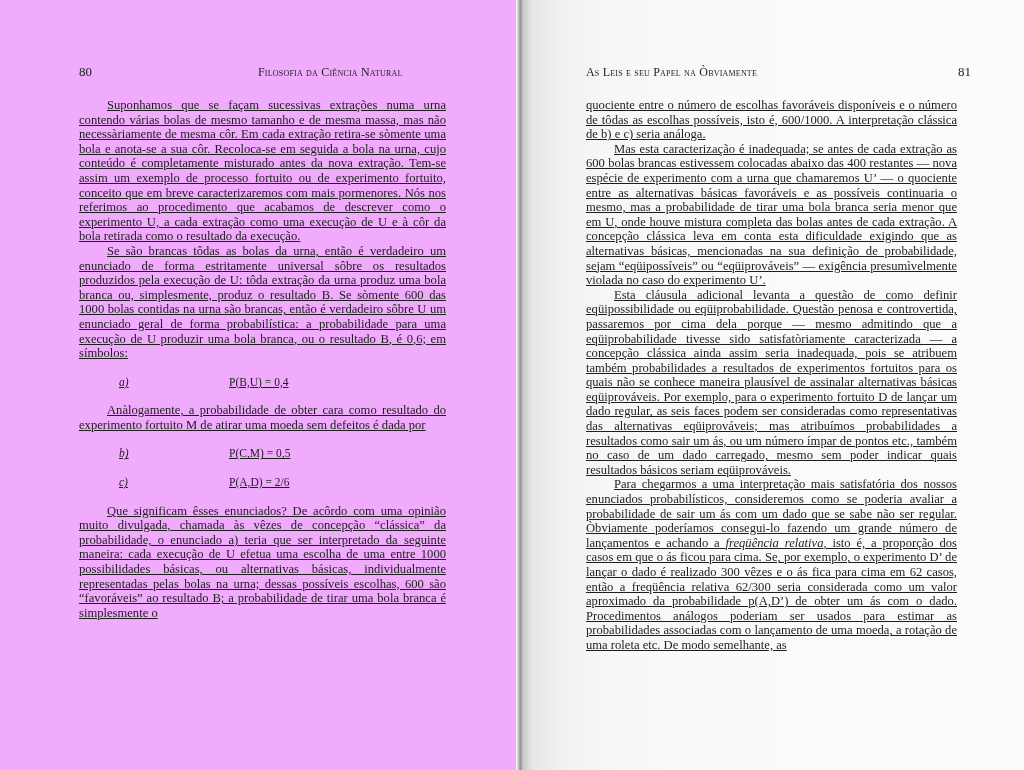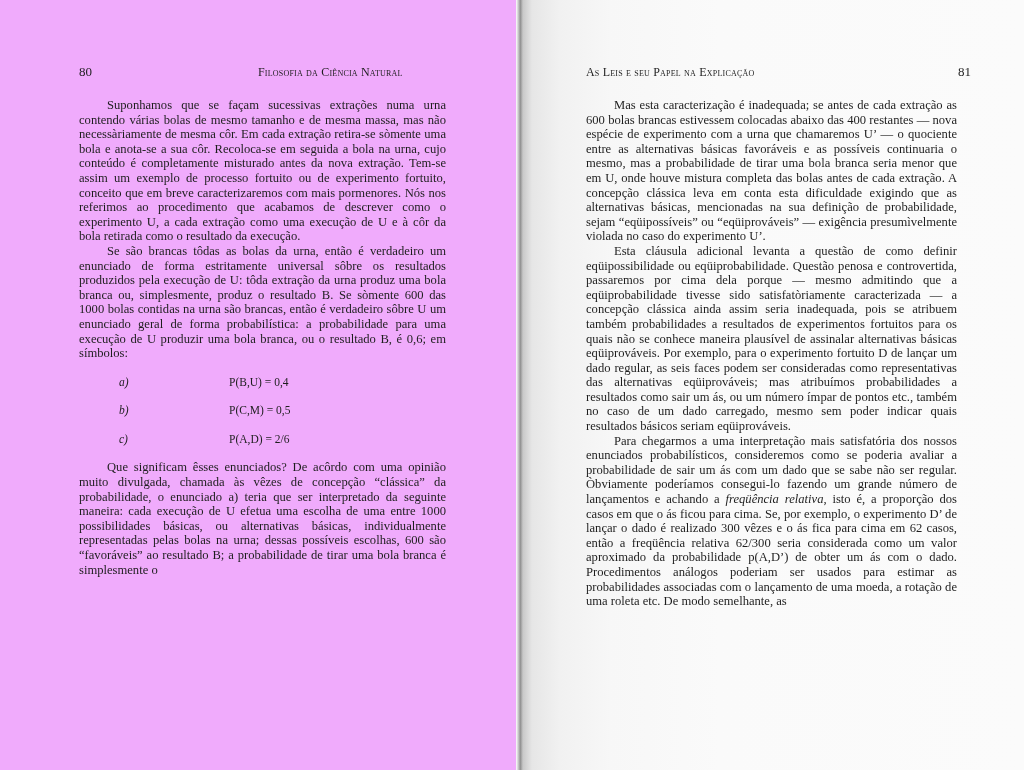--- a/index.html
+++ b/index.html
@@ -54,20 +54,21 @@
     .smallcaps {
       font-variant: small-caps;
     }
     .text-block {
       position: absolute;
       top: 98px;
       font-size: 12.6px;
       line-height: 14.6px;
       text-align: justify;
       hyphens: none;
+      text-decoration: underline;
     }
     .left-block {
       left: 79px;
       width: 367px;
     }
     .right-block {
       left: 586px;
       width: 371px;
     }
     .para {
@@ -101,36 +102,38 @@
   <div class="page-number" style="left:79px;">80</div>
   <div class="running-head smallcaps" style="left:258px;">Filosofia da Ciência Natural</div>
 
   <div class="text-block left-block">
     <p class="para indent">Suponhamos que se façam sucessivas extrações numa urna contendo várias bolas de mesmo tamanho e de mesma massa, mas não necessàriamente de mesma côr. Em cada extração retira-se sòmente uma bola e anota-se a sua côr. Recoloca-se em seguida a bola na urna, cujo conteúdo é completamente misturado antes da nova extração. Tem-se assim um exemplo de processo fortuito ou de experimento fortuito, conceito que em breve caracterizaremos com mais pormenores. Nós nos referimos ao procedimento que acabamos de descrever como o experimento U, a cada extração como uma execução de U e à côr da bola retirada como o resultado da execução.</p>
     <p class="para indent">Se são brancas tôdas as bolas da urna, então é verdadeiro um enunciado de forma estritamente universal sôbre os resultados produzidos pela execução de U: tôda extração da urna produz uma bola branca ou, simplesmente, produz o resultado B. Se sòmente 600 das 1000 bolas contidas na urna são brancas, então é verdadeiro sôbre U um enunciado geral de forma probabilística: a probabilidade para uma execução de U produzir uma bola branca, ou o resultado B, é 0,6; em símbolos:</p>
     <div class="eq">
       <span class="eq-label">a)</span>
       <span class="eq-expr">P(B,U) = 0,4</span>
     </div>
+    <p class="para indent">Anàlogamente, a probabilidade de obter cara como resultado do experimento fortuito M de atirar uma moeda sem defeitos é dada por</p>
     <div class="eq">
       <span class="eq-label">b)</span>
       <span class="eq-expr">P(C,M) = 0,5</span>
     </div>
     <div class="eq">
       <span class="eq-label">c)</span>
       <span class="eq-expr">P(A,D) = 2/6</span>
     </div>
     <p class="para indent">Que significam êsses enunciados? De acôrdo com uma opinião muito divulgada, chamada às vêzes de concepção “clássica” da probabilidade, o enunciado a) teria que ser interpretado da seguinte maneira: cada execução de U efetua uma escolha de uma entre 1000 possibilidades básicas, ou alternativas básicas, individualmente representadas pelas bolas na urna; dessas possíveis escolhas, 600 são “favoráveis” ao resultado B; a probabilidade de tirar uma bola branca é simplesmente o</p>
   </div>
 </div>
 
 <div class="gutter-edge"></div>
 
 <div class="page page-right">
-  <div class="running-head smallcaps" style="left:66px;">As Leis e seu Papel na Explicação</div>
+  <div class="running-head smallcaps" style="left:66px;">As Leis e seu Papel na Òbviamente</div>
   <div class="page-number" style="left:438px;">81</div>
 </div>
 
 <div class="text-block right-block">
+  <p class="para">quociente entre o número de escolhas favoráveis disponíveis e o número de tôdas as escolhas possíveis, isto é, 600/1000. A interpretação clássica de b) e c) seria análoga.</p>
   <p class="para indent">Mas esta caracterização é inadequada; se antes de cada extração as 600 bolas brancas estivessem colocadas abaixo das 400 restantes — nova espécie de experimento com a urna que chamaremos U’ — o quociente entre as alternativas básicas favoráveis e as possíveis continuaria o mesmo, mas a probabilidade de tirar uma bola branca seria menor que em U, onde houve mistura completa das bolas antes de cada extração. A concepção clássica leva em conta esta dificuldade exigindo que as alternativas básicas, mencionadas na sua definição de probabilidade, sejam “eqüipossíveis” ou “eqüiprováveis” — exigência presumìvelmente violada no caso do experimento U’.</p>
   <p class="para indent">Esta cláusula adicional levanta a questão de como definir eqüipossibilidade ou eqüiprobabilidade. Questão penosa e controvertida, passaremos por cima dela porque — mesmo admitindo que a eqüiprobabilidade tivesse sido satisfatòriamente caracterizada — a concepção clássica ainda assim seria inadequada, pois se atribuem também probabilidades a resultados de experimentos fortuitos para os quais não se conhece maneira plausível de assinalar alternativas básicas eqüiprováveis. Por exemplo, para o experimento fortuito D de lançar um dado regular, as seis faces podem ser consideradas como representativas das alternativas eqüiprováveis; mas atribuímos probabilidades a resultados como sair um ás, ou um número ímpar de pontos etc., também no caso de um dado carregado, mesmo sem poder indicar quais resultados básicos seriam eqüiprováveis.</p>
   <p class="para indent"><span>Para chegarmos a uma interpretação mais satisfatória dos nossos enunciados probabilísticos, consideremos como se poderia avaliar a probabilidade de sair um ás com um dado que se sabe não ser regular. Òbviamente poderíamos consegui-lo fazendo um grande número de lançamentos e achando a </span><span class="it">freqüência relativa</span><span>, isto é, a proporção dos casos em que o ás ficou para cima. Se, por exemplo, o experimento D’ de lançar o dado é realizado 300 vêzes e o ás fica para cima em 62 casos, então a freqüência relativa 62/300 seria considerada como um valor aproximado da probabilidade p(A,D’) de obter um ás com o dado. Procedimentos análogos poderiam ser usados para estimar as probabilidades associadas com o lançamento de uma moeda, a rotação de uma roleta etc. De modo semelhante, as</span></p>
 </div>
 
 </body></html>

